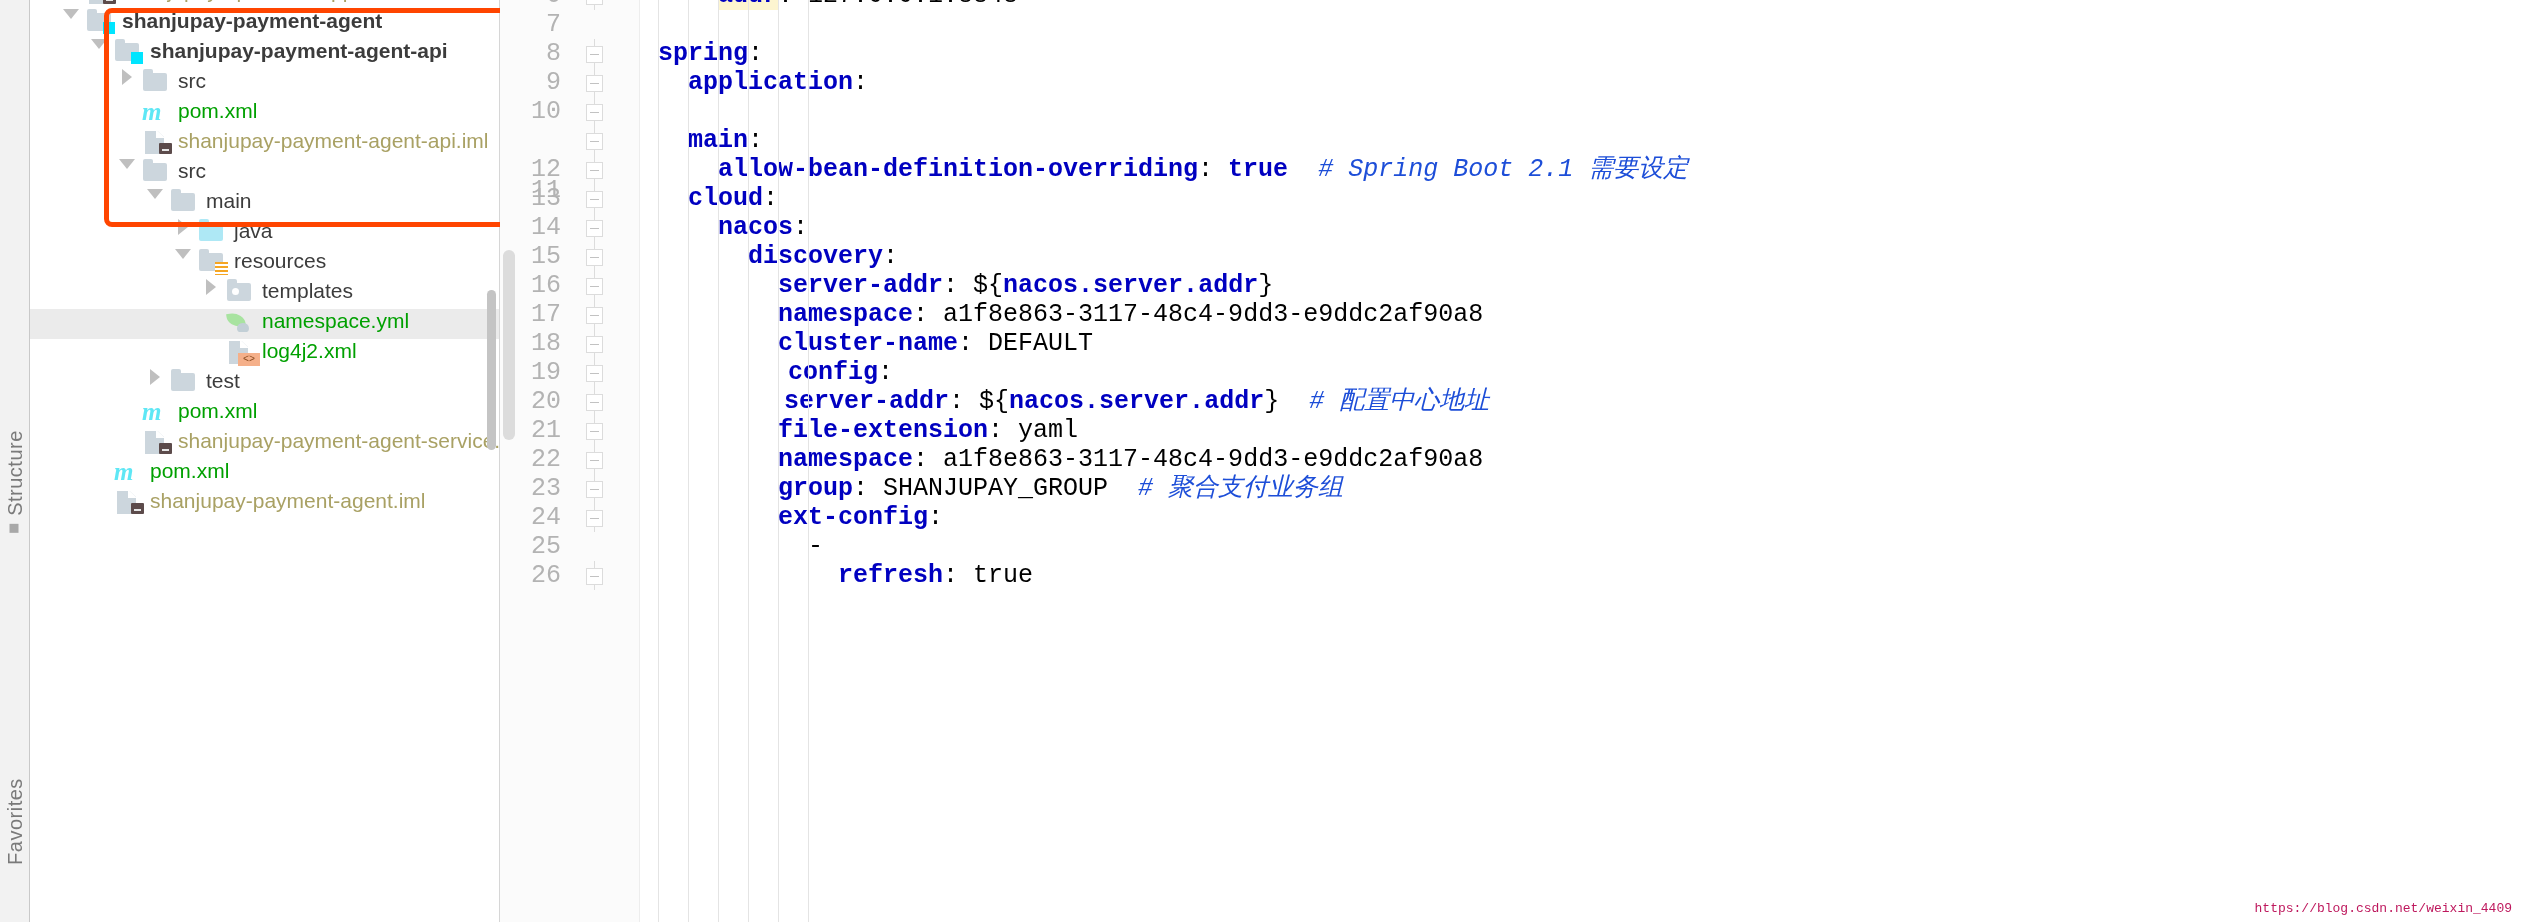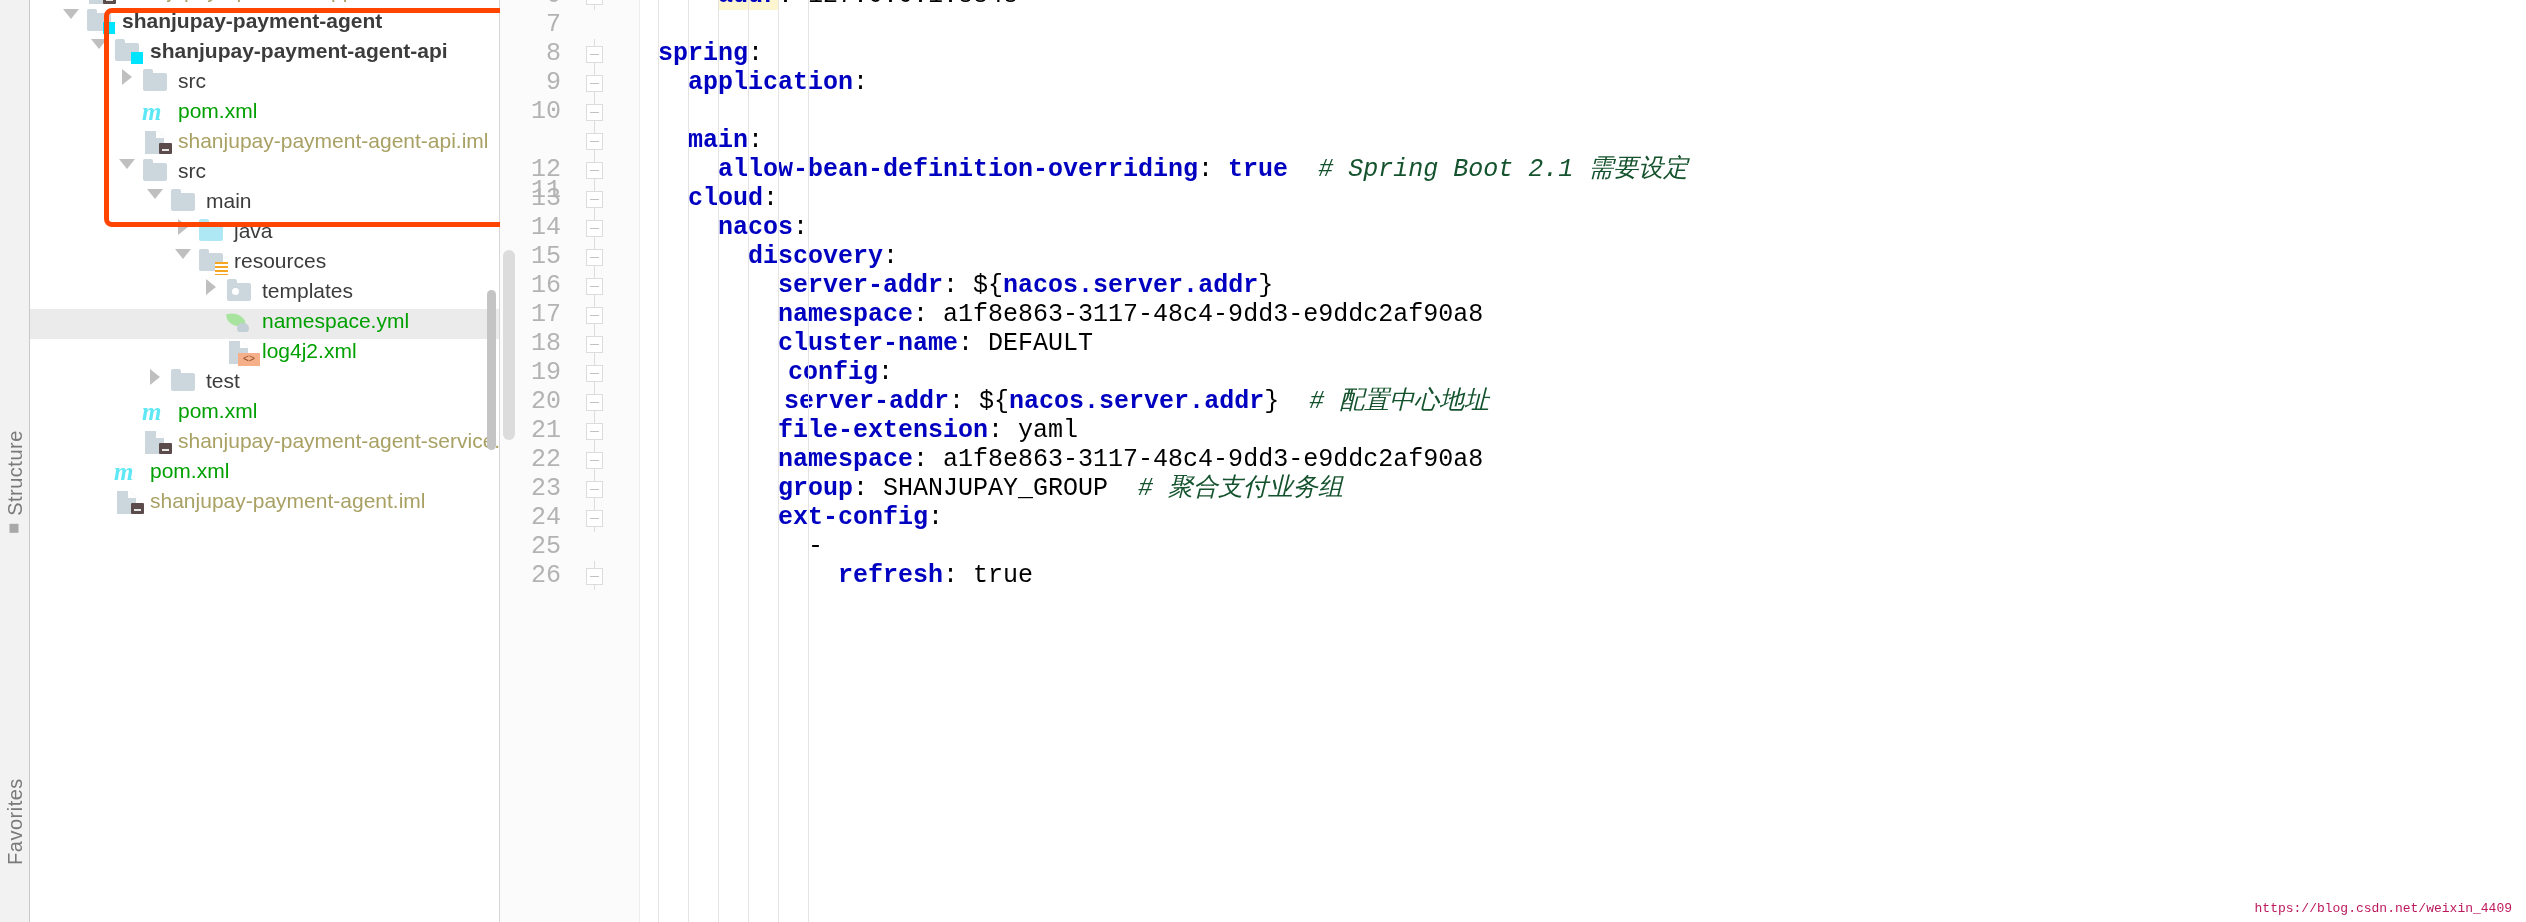--- a/index.html
+++ b/index.html
@@ -328,21 +328,21 @@
   .cline {
     height: 29px;
     line-height: 29px;
     font-family: "Liberation Mono", monospace;
     font-size: 25px;
     white-space: pre;
     color: #000000;
   }
   .k { color: #0000c0; font-weight: bold; }
   .v { color: #000000; }
-  .c { color: #14532d; font-style: italic; }
+  .c { color: #1d4ed8; font-style: italic; }
   .hl { background: #fdf5d0; }
   .indent-guide {
     position: absolute;
     width: 1px;
     background: #e4e4e4;
     top: 0;
     bottom: 0;
   }
   .watermark {
     position: absolute;

